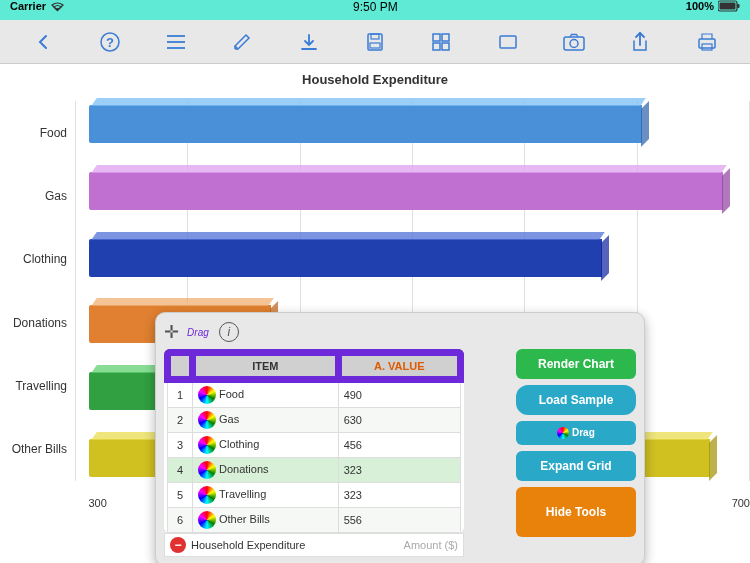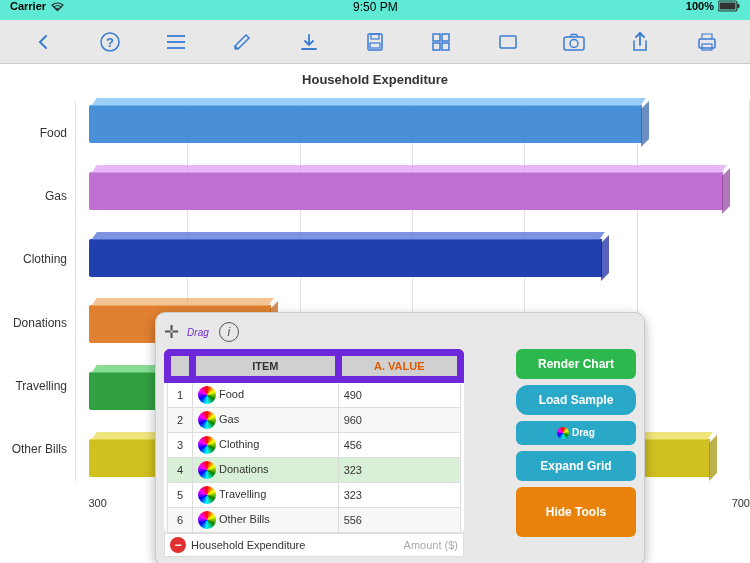--- a/index.html
+++ b/index.html
@@ -551,21 +551,21 @@
           </thead>
           <tbody>
             <tr>
               <td style="text-align:center;">1</td>
               <td><span class="color-wheel"></span><span>Food</span></td>
               <td>490</td>
             </tr>
             <tr>
               <td style="text-align:center;">2</td>
               <td><span class="color-wheel"></span><span>Gas</span></td>
-              <td>960</td>
+              <td>630</td>
             </tr>
             <tr>
               <td style="text-align:center;">3</td>
               <td><span class="color-wheel"></span><span>Clothing</span></td>
               <td>456</td>
             </tr>
             <tr class="highlighted-row">
               <td style="text-align:center;">4</td>
               <td><span class="color-wheel"></span><span>Donations</span></td>
               <td>323</td>

